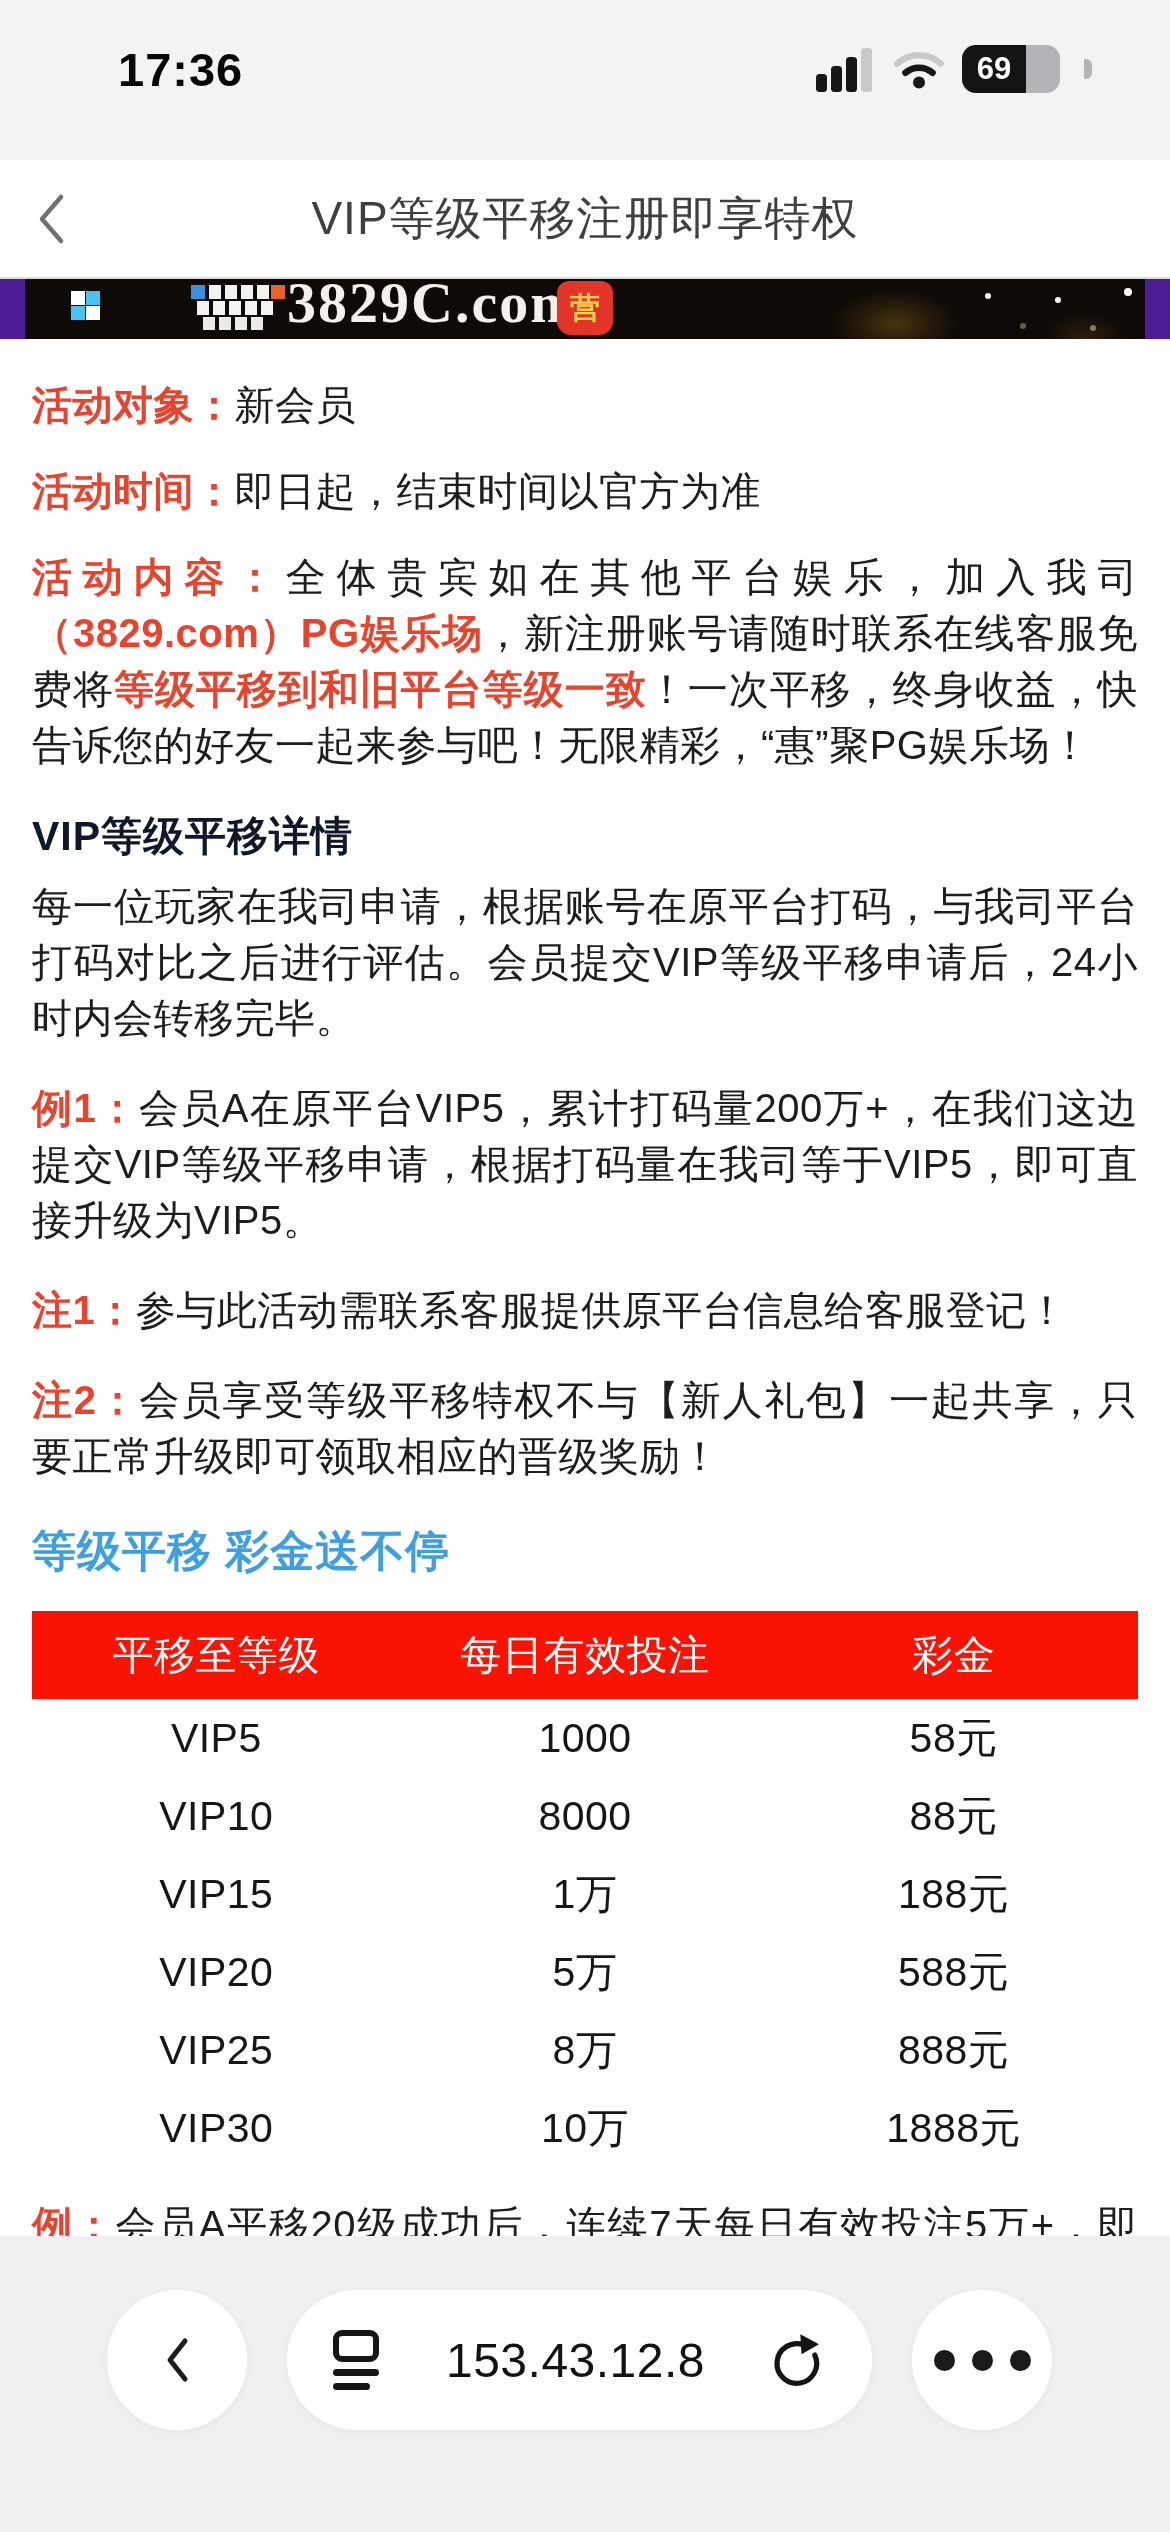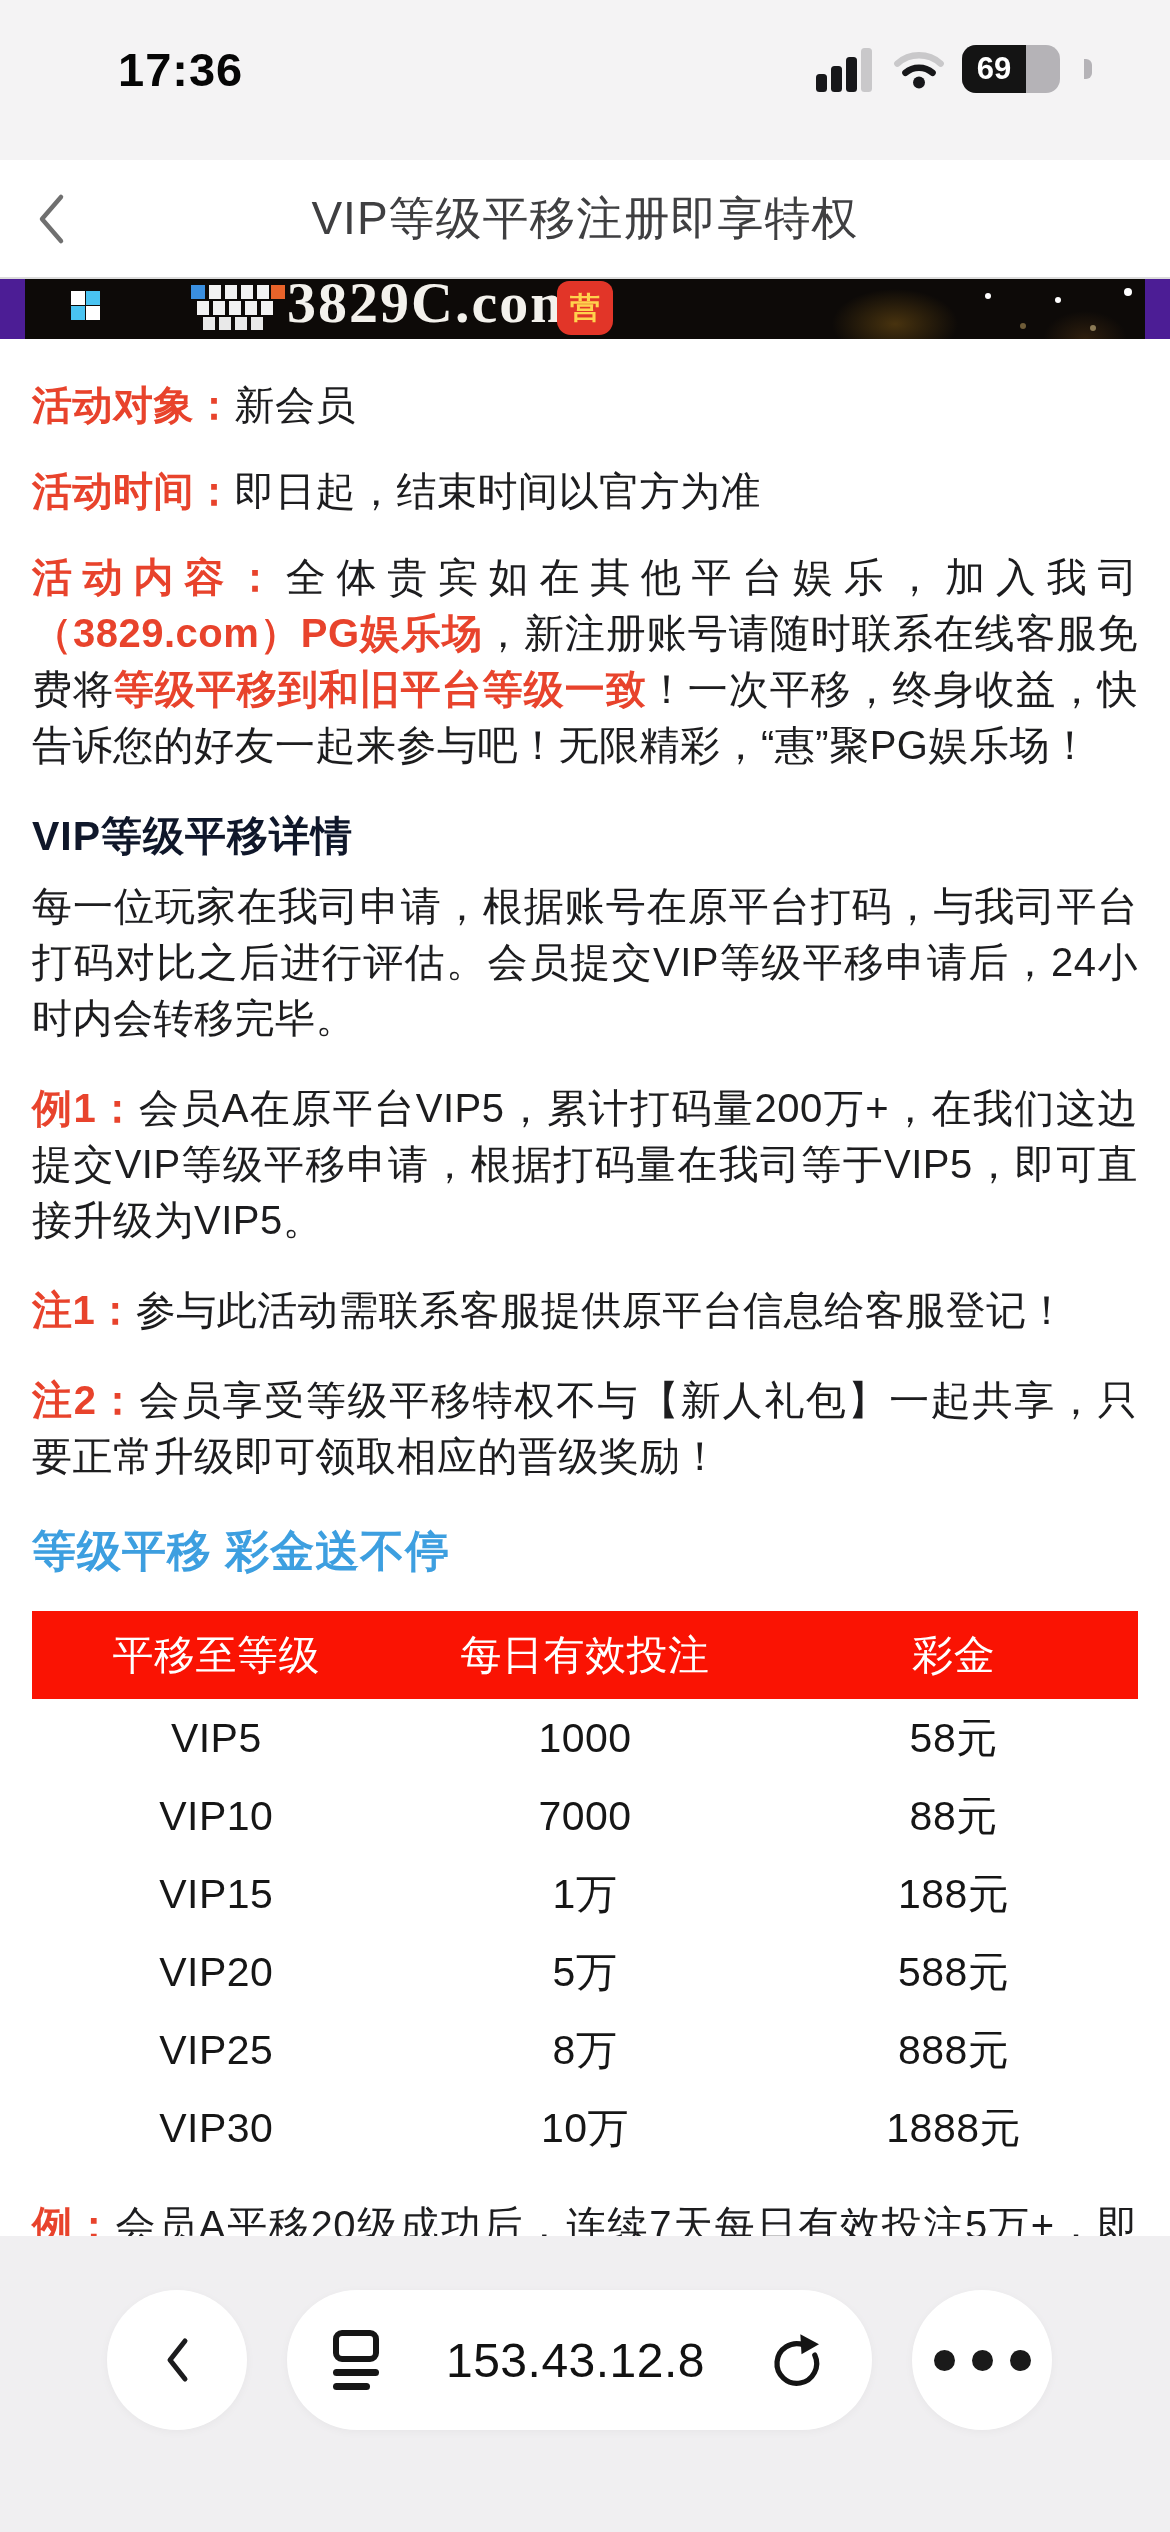--- a/index.html
+++ b/index.html
@@ -159,21 +159,21 @@
         <div class="t-cell">彩金</div>
       </div>
       <div>
           <div class="t-row">
             <div class="t-cell">VIP5</div>
             <div class="t-cell">1000</div>
             <div class="t-cell">58元</div>
           </div>
           <div class="t-row">
             <div class="t-cell">VIP10</div>
-            <div class="t-cell">7000</div>
+            <div class="t-cell">8000</div>
             <div class="t-cell">88元</div>
           </div>
           <div class="t-row">
             <div class="t-cell">VIP15</div>
             <div class="t-cell">1万</div>
             <div class="t-cell">188元</div>
           </div>
           <div class="t-row">
             <div class="t-cell">VIP20</div>
             <div class="t-cell">5万</div>

